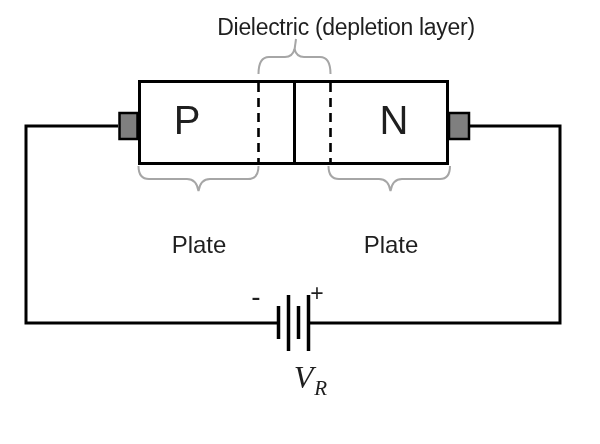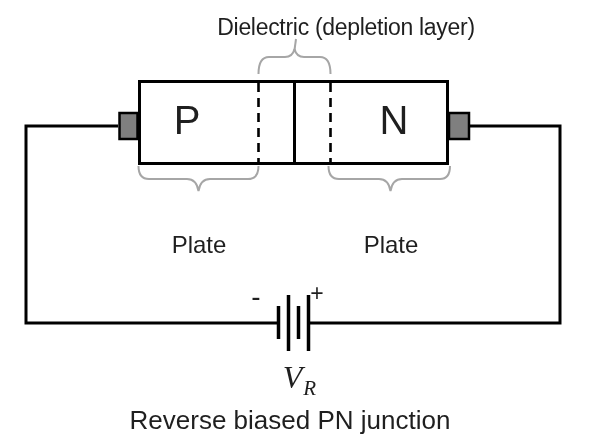--- a/index.html
+++ b/index.html
@@ -73,21 +73,21 @@
   }
   .lbl-depletion { left: 346px; top: 27px;  font-size: 23px; letter-spacing: -0.3px; }
   .lbl-region    { font-size: 40px; }
   .lbl-p         { left: 187px; top: 120px; }
   .lbl-n         { left: 394px; top: 120px; }
   .lbl-plate     { font-size: 24px; margin-top: 20px; }
   .lbl-plate-left  { left: 199px; top: 225px; }
   .lbl-plate-right { left: 391px; top: 225px; }
   .lbl-minus     { left: 256px; top: 297px; font-size: 28px; }
   .lbl-plus      { left: 317px; top: 293px; font-size: 23px; }
-  .lbl-vr        { left: 299px; top: 377px; font-family: "Liberation Serif", serif; font-style: italic; font-size: 32px; }
+  .lbl-vr        { left: 310px; top: 377px; font-family: "Liberation Serif", serif; font-style: italic; font-size: 32px; }
   .lbl-vr sub    { font-size: 21px; line-height: 1; vertical-align: baseline; position: relative; top: 7px; left: 1px; }
   .lbl-caption   { left: 290px; top: 420px; font-size: 26px; }
 </style>
 </head>
 <body>
 
 <div class="stage">
 
   <svg width="600" height="444" viewBox="0 0 600 444">
 
@@ -114,15 +114,14 @@
   </svg>
 
   <div class="lbl lbl-depletion">Dielectric (depletion layer)</div>
   <div class="lbl lbl-region lbl-p">P</div>
   <div class="lbl lbl-region lbl-n">N</div>
   <div class="lbl lbl-plate lbl-plate-left">Plate</div>
   <div class="lbl lbl-plate lbl-plate-right">Plate</div>
   <div class="lbl lbl-minus">-</div>
   <div class="lbl lbl-plus">+</div>
   <div class="lbl lbl-vr"><span>V</span><sub>R</sub></div>
-  <div class="lbl lbl-caption">Reverse biased PN junction</div>
 
 </div>
 
 </body></html>

